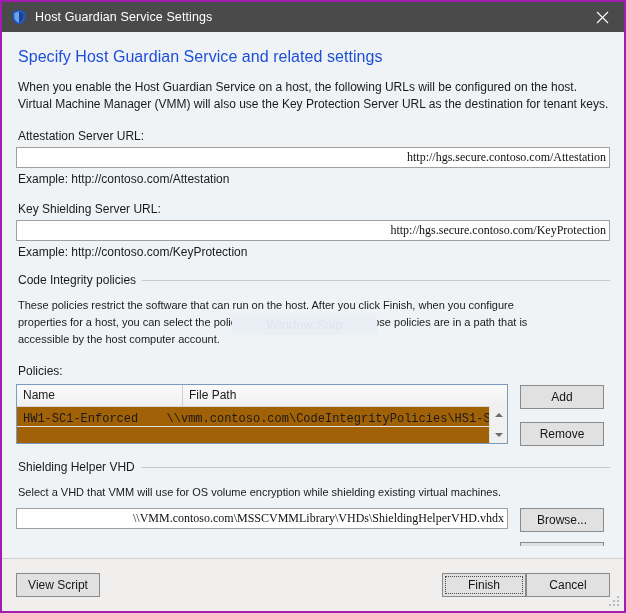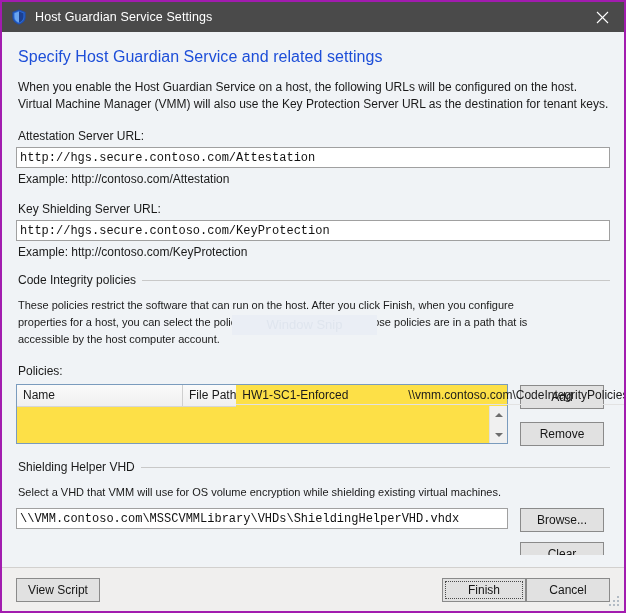--- a/index.html
+++ b/index.html
@@ -86,26 +86,27 @@
   .field-label {
     margin: 16px 0 4px 2px;
     font-size: 12px;
   }
   .text-input {
     box-sizing: border-box;
     width: 100%;
     height: 21px;
     border: 1px solid #a0a0a0;
     background: #ffffff;
-    font-family: Liberation Mono, monospace;
+    font-family: Liberation Serif, serif;
     font-size: 12px;
     color: #111;
     padding: 0 3px;
     line-height: 19px;
     outline: none;
+    text-align: right;
   }
   .hint {
     margin: 4px 0 0 2px;
     font-size: 12px;
   }
 
   
   .group-head {
     display: flex;
     align-items: center;
@@ -132,23 +133,23 @@
   .policies-row {
     display: flex;
     margin-top: 6px;
     align-items: flex-start;
   }
   .listview {
     width: 492px;
     height: 60px;
     box-sizing: border-box;
     border: 1px solid #7a9bbd;
-    background: #fde047;
-    display: flex;
-    flex-direction: row;
+    background: #a16207;
+    display: flex;
+    flex-direction: column;
     position: relative;
   }
   .lv-header {
     display: flex;
     height: 21px;
     flex: 0 0 auto;
     background: linear-gradient(to bottom, #fafafa 0%, #f0f0f0 100%);
     border-bottom: 1px solid #d6d6d6;
   }
   .lv-th {
@@ -165,21 +166,22 @@
   .lv-th.c2 { flex: 1 1 auto; border-right: none; }
   .lv-body {
     flex: 1 1 auto;
     display: flex;
     flex-direction: column;
     position: relative;
   }
   .lv-row {
     display: flex;
     height: 19px;
-    align-items: center;
+    align-items: flex-end;
+    font-family: Liberation Mono, monospace;
   }
   .lv-td {
     font-size: 12px;
     padding-left: 6px;
     box-sizing: border-box;
     white-space: nowrap;
     overflow: hidden;
   }
   .lv-td.c1 { width: 166px; }
   .lv-td.c2 { flex: 1 1 auto; }
@@ -257,21 +259,21 @@
   .vhd-buttons {
     margin-left: 12px;
     display: flex;
     flex-direction: column;
     gap: 10px;
   }
 
   
   .footer {
     flex: 0 0 auto;
-    height: 44px;
+    height: 53px;
     background: #f0efee;
     border-top: 1px solid #d2d0ce;
     display: flex;
     align-items: center;
     padding: 0 14px;
     box-sizing: border-box;
     position: relative;
     margin-top: 12px;
   }
   .footer-right {

